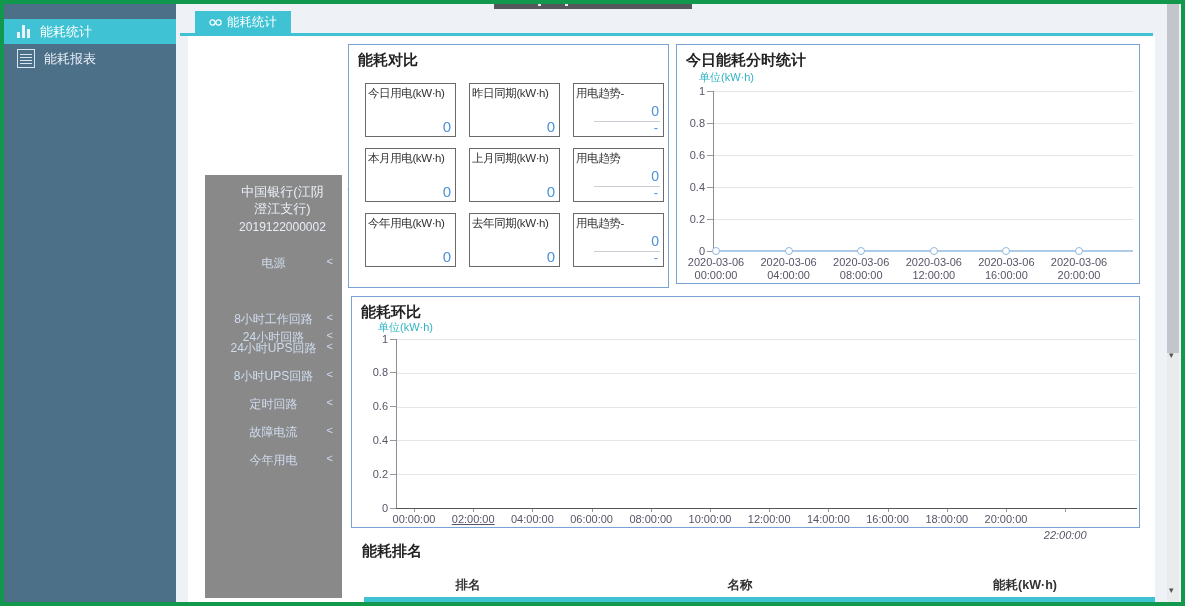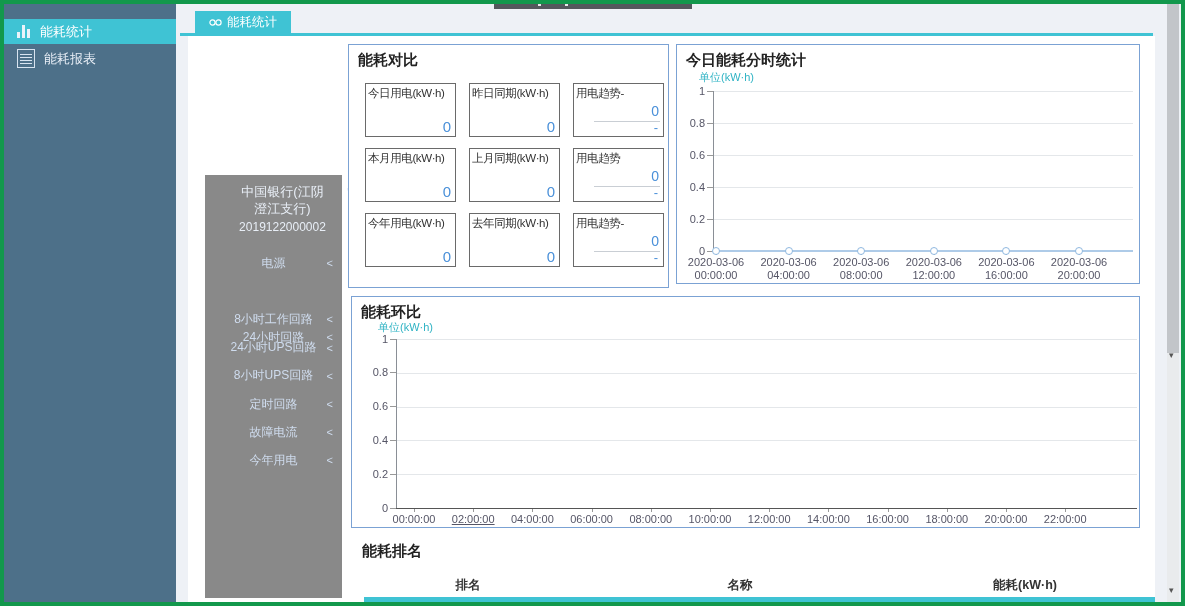--- a/index.html
+++ b/index.html
@@ -39,21 +39,21 @@
   .pbtn{position:absolute;width:28px;height:26px;display:flex;align-items:center;justify-content:center;
         font-size:12px;background:#e7eaee;color:#3a3f4a;box-shadow:0 1px 2px rgba(0,0,0,.3);cursor:pointer;}
   .pbtn.active{background:#1ba3a3;color:#fff;border-left:2px solid #cfe0ec;border-bottom:2px solid #cfe0ec;}
 
   
   #gray-panel{position:absolute;left:205px;top:175px;width:137px;height:423px;background:#898989;}
   #station{position:absolute;left:0;top:8px;width:155px;color:#e8eef6;text-align:center;cursor:pointer;}
   .st-line{font-size:13px;line-height:17px;}
   .st-code{font-size:12px;line-height:17px;margin-top:2px;}
   #st-caret{position:absolute;right:7px;top:2px;font-size:10px;color:#dfe7f2;}
-  .menu-item{position:absolute;left:0;width:137px;height:16px;display:flex;align-items:center;
+  .menu-item{position:absolute;left:0;width:137px;height:16px;display:flex;align-items:flex-start;
              justify-content:center;color:#cfdcee;font-size:12px;cursor:pointer;}
   .menu-caret{position:absolute;right:9px;font-size:11px;color:#cfdcee;}
 
   
   .panel{position:absolute;background:#fff;border:1px solid #7ba2d4;box-sizing:border-box;}
   #cmp-panel{left:348px;top:44px;width:321px;height:244px;}
   #today-panel{left:676px;top:44px;width:464px;height:240px;}
   #ring-panel{left:351px;top:296px;width:789px;height:232px;}
   .panel-title{position:absolute;left:9px;top:6px;font-size:15px;font-weight:bold;color:#222;}
   .unit-label{position:absolute;font-size:11px;color:#2fb3c4;}
@@ -301,21 +301,21 @@
       <div class="xlab" style="left: 371.2px; top: 216px;">12:00:00</div>
       <div class="xtick" style="left: 476.4px; top: 211px;"></div>
       <div class="xlab" style="left: 430.4px; top: 216px;">14:00:00</div>
       <div class="xtick" style="left: 535.6px; top: 211px;"></div>
       <div class="xlab" style="left: 489.6px; top: 216px;">16:00:00</div>
       <div class="xtick" style="left: 594.8px; top: 211px;"></div>
       <div class="xlab" style="left: 548.8px; top: 216px;">18:00:00</div>
       <div class="xtick" style="left: 654px; top: 211px;"></div>
       <div class="xlab" style="left: 608px; top: 216px;">20:00:00</div>
       <div class="xtick" style="left: 713.2px; top: 211px;"></div>
-      <div class="xlab" style="left: 667.2px; top: 216px;">22:00:00</div>
+      <div class="xlab" style="left: 667.2px; top: 232px; font-style: italic;">22:00:00</div>
       <div class="yaxis" style="left: 44px; top: 42px; height: 169px;"></div>
       <div class="xaxis-dark" style="left: 44px; top: 211px; width: 741px;"></div>
     </div>
 
   <div id="rank-title">能耗排名</div>
   <span class="rank-h" style="left:468px;">排名</span>
   <span class="rank-h" style="left:740px;">名称</span>
   <span class="rank-h" style="left:1025px;">能耗(kW·h)</span>
   <div id="bottom-teal"></div>
 

